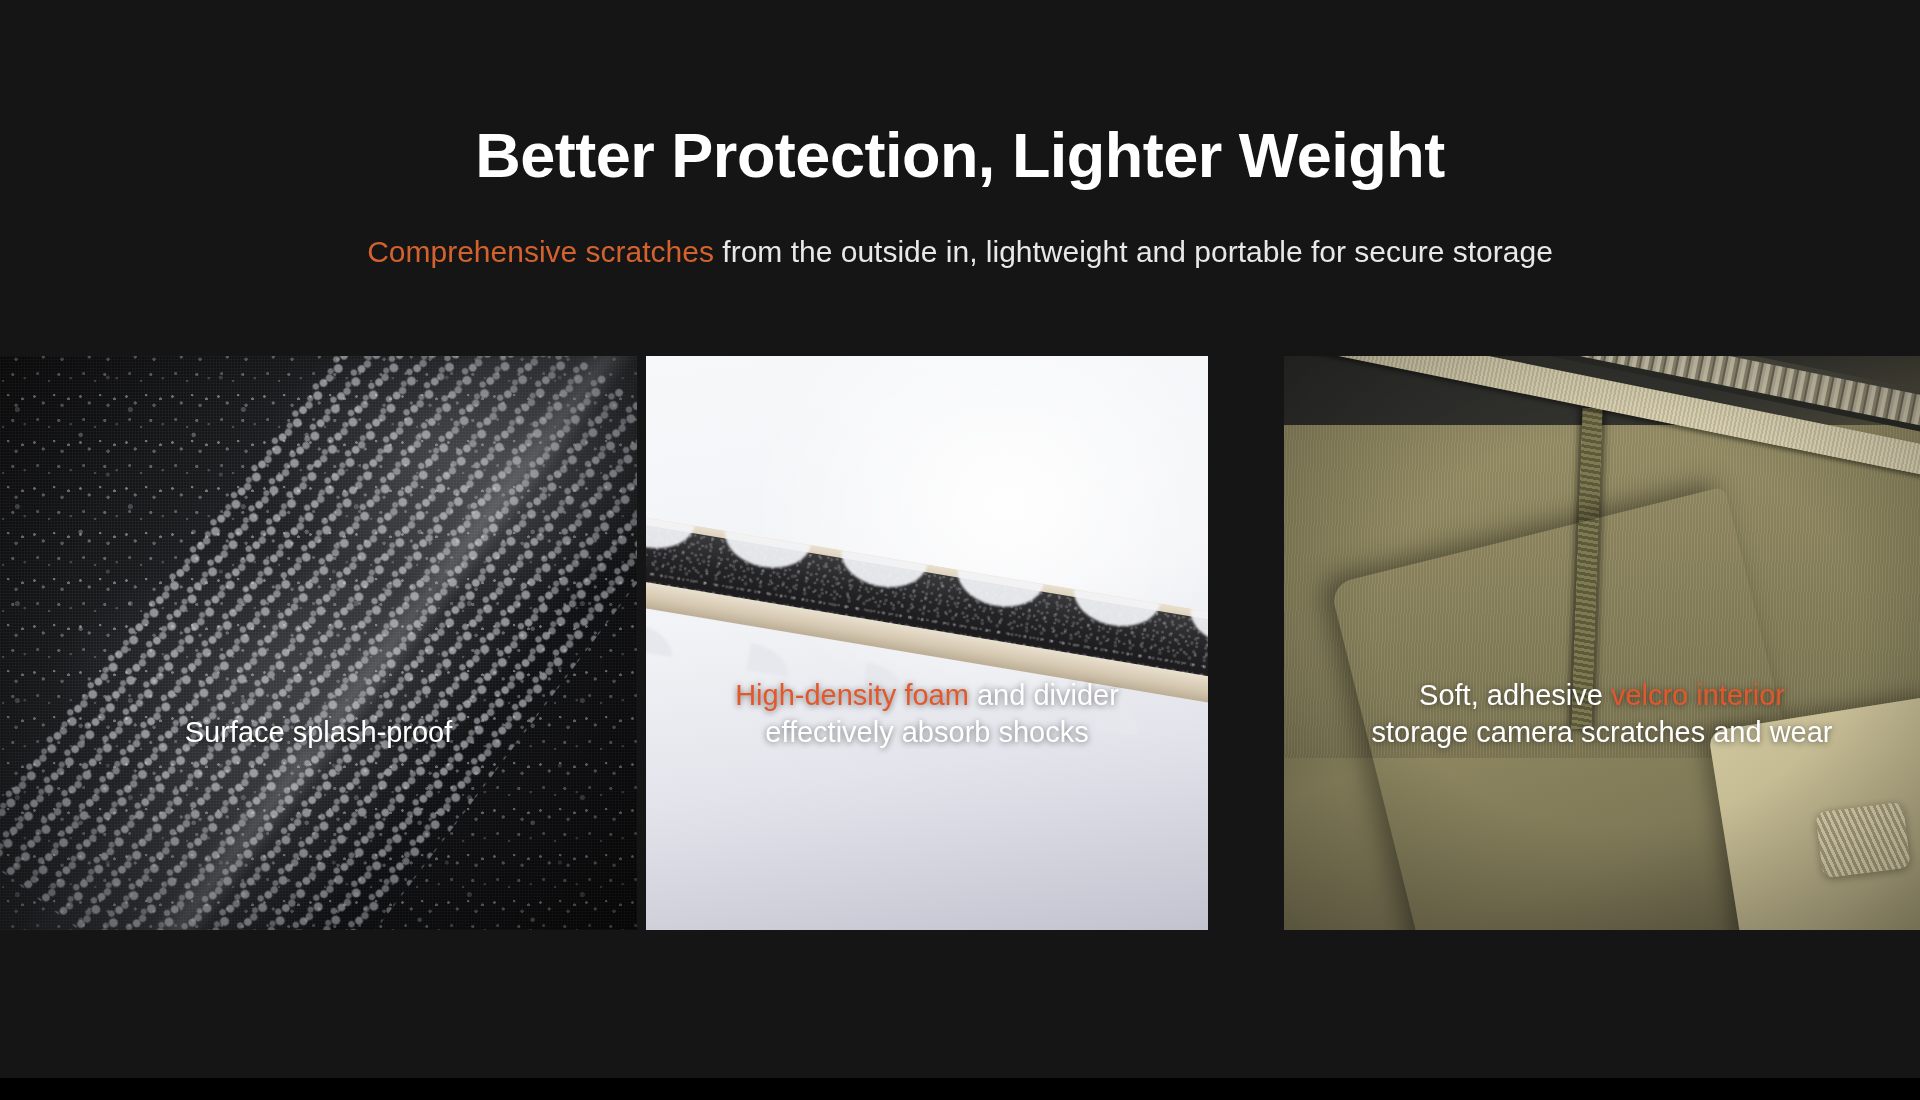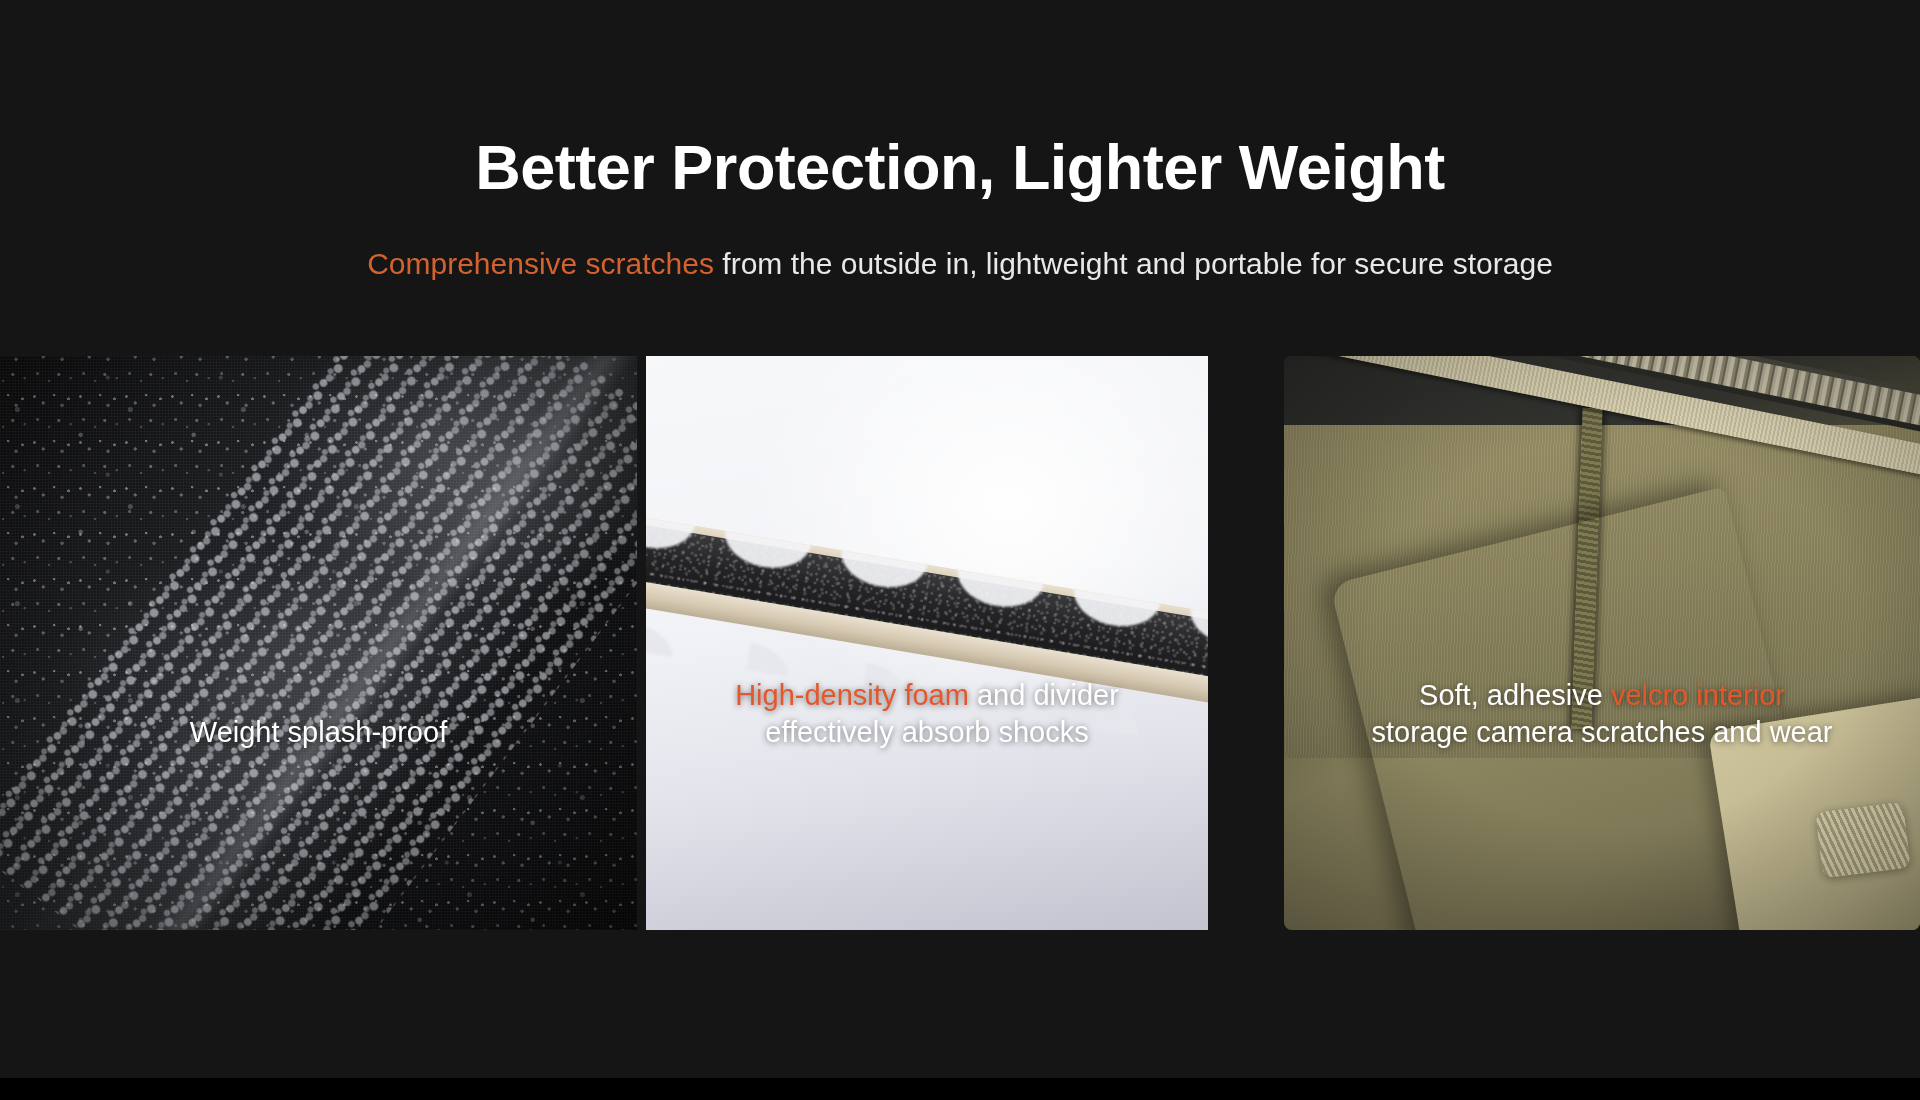--- a/index.html
+++ b/index.html
@@ -17,21 +17,21 @@
 
   .page {
     position: absolute;
     inset: 0;
     background: #151515;
   }
 
   
   .header {
     position: absolute;
-    top: 16px;
+    top: 4px;
     left: 0;
     width: 1920px;
     height: 356px;
     text-align: center;
   }
 
   .headline {
     position: absolute;
     top: 78px;
     left: 0;
@@ -70,21 +70,21 @@
 
   .panel {
     position: absolute;
     top: 0;
     height: 574px;
     overflow: hidden;
   }
 
   .panel-1 { left: 0px;    width: 637px; }
   .panel-2 { left: 646px;  width: 562px; }
-  .panel-3 { left: 1284px; width: 636px; border-radius: 8px; }
+  .panel-3 { left: 1284px; width: 636px; }
 
   .art {
     position: absolute;
     inset: 0;
     overflow: hidden;
   }
 
   
   .art-splash {
     background:
@@ -385,21 +385,21 @@
       <div class="art art-splash">
         <div class="weave"></div>
         <div class="fold"></div>
         <div class="drops-a"></div>
         <div class="drops-b"></div>
         <div class="drops-c"></div>
         <div class="vignette"></div>
       </div>
       <div class="caption caption-1">
         <div>
-          <span>Weight splash-proof</span>
+          <span>Surface splash-proof</span>
         </div>
       </div>
     </div>
 
     <div class="panel panel-2">
       <div class="art art-foam">
         <div class="hilite"></div>
         <div class="strip">
           <div class="edge-top"></div>
           <div class="core"></div>

